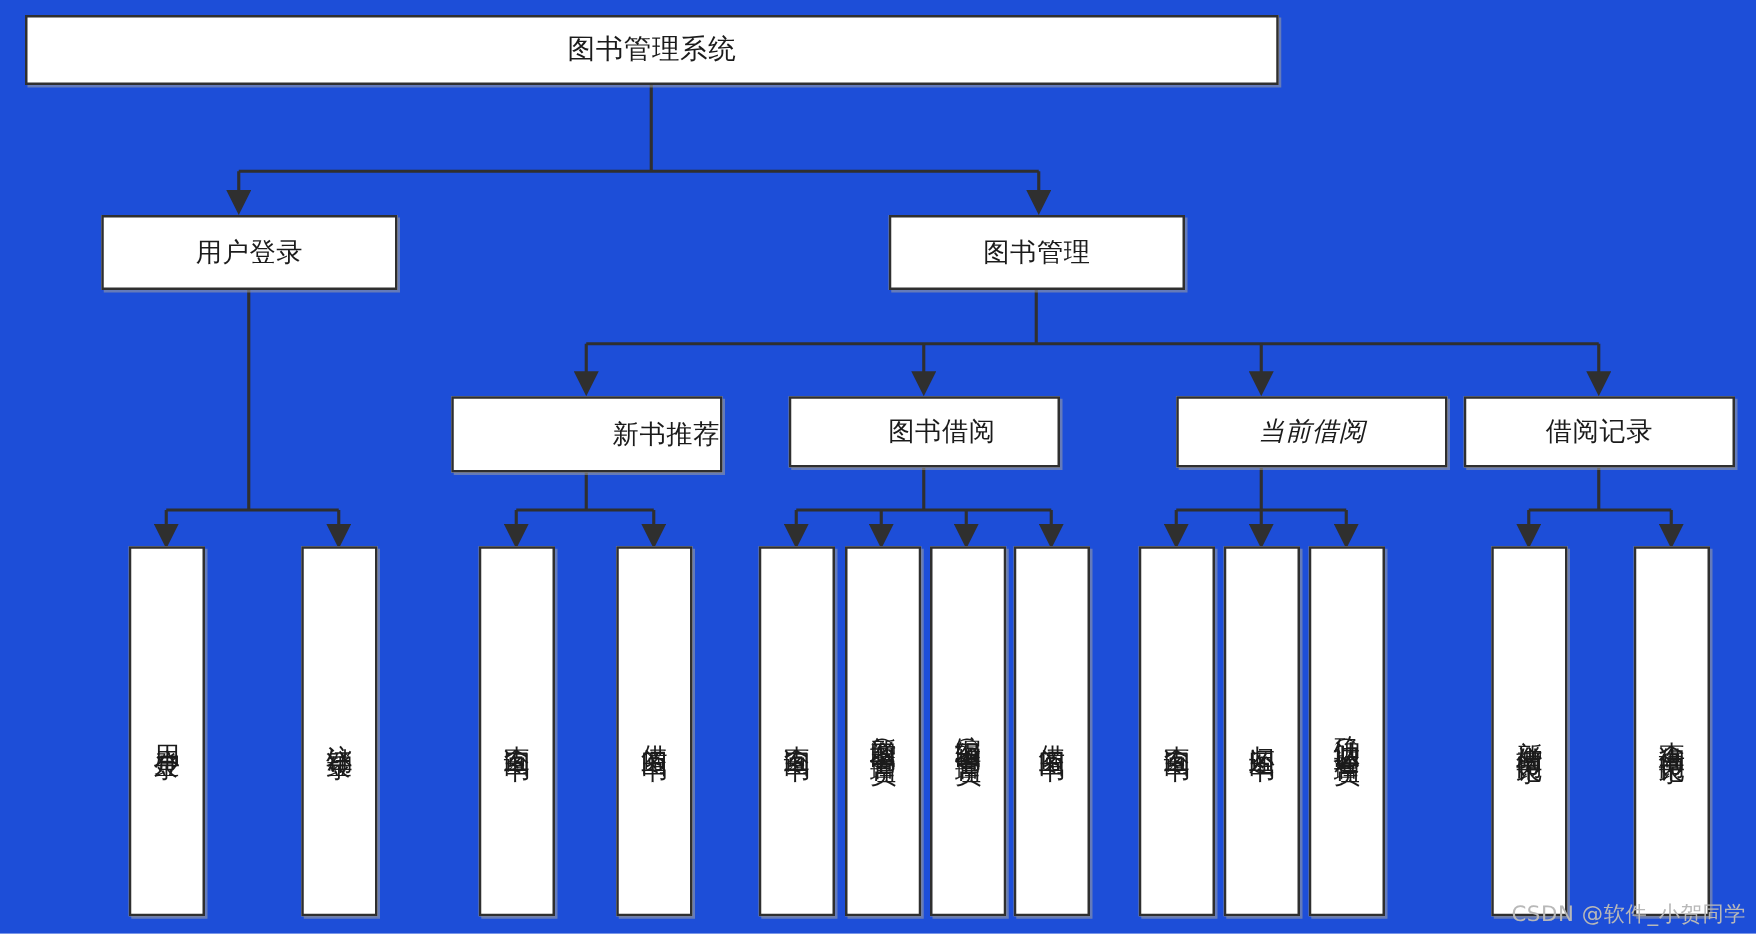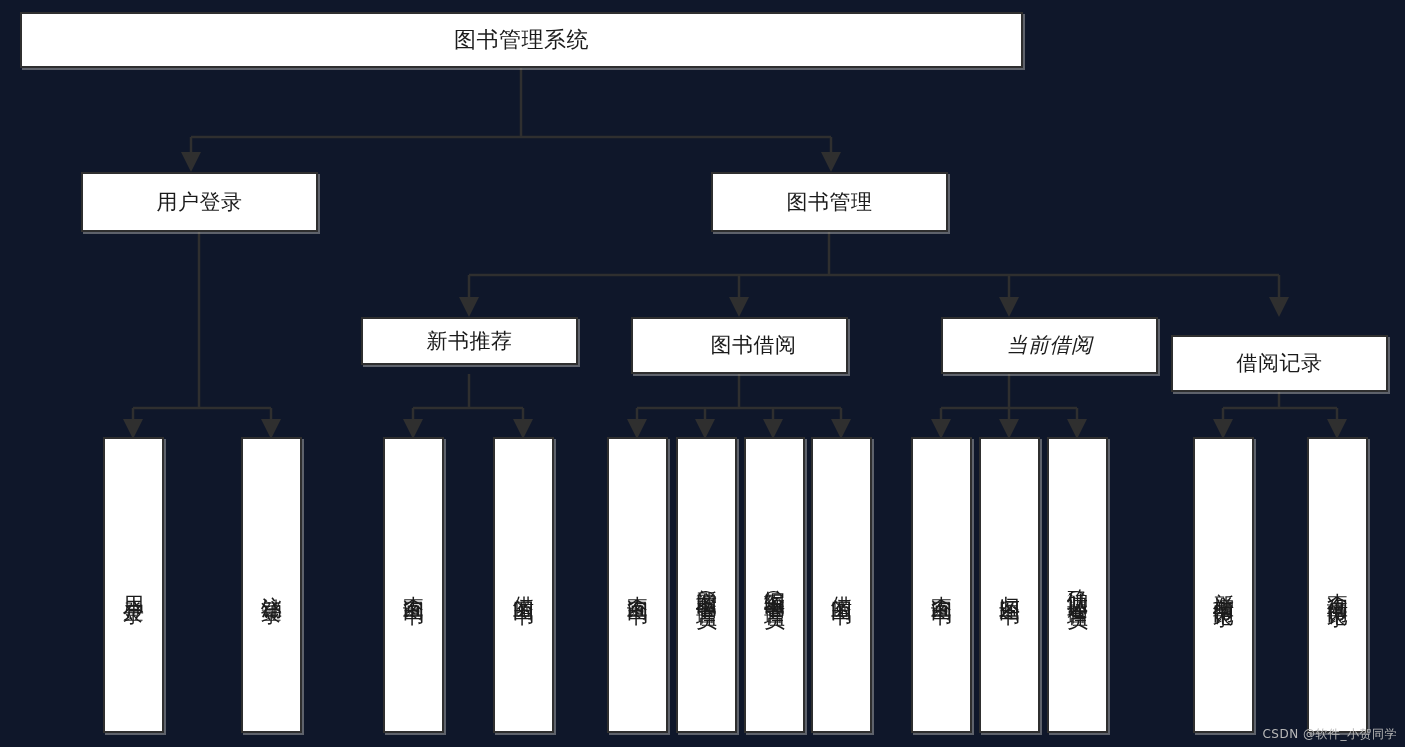--- a/index.html
+++ b/index.html
@@ -8,21 +8,21 @@
     padding: 0;
     background: #ffffff;
   }
   body {
     font-family: "DejaVu Sans", "Liberation Sans", sans-serif;
   }
   #canvas {
     position: relative;
     width: 1405px;
     height: 747px;
-    background: #0f172a;
+    background: #1d4ed8;
     overflow: hidden;
   }
   #connectors {
     position: absolute;
     left: 0;
     top: 0;
     width: 1405px;
     height: 747px;
     pointer-events: none;
   }
@@ -63,21 +63,21 @@
     text-orientation: upright;
     font-size: 21px;
     line-height: 1.05;
     letter-spacing: 3px;
     max-height: 100%;
   }
   #watermark {
     position: absolute;
     right: 8px;
     bottom: 4px;
-    font-size: 12px;
+    font-size: 17px;
     color: #b8b8b8;
     letter-spacing: 0.5px;
     z-index: 5;
     white-space: nowrap;
     user-select: none;
   }
 </style>
 </head>
 <body>
 
@@ -137,30 +137,30 @@
     <span class="label">图书管理系统</span>
   </div>
 
   <div class="node horiz" style="left:81px; top:172px; width:237px; height:60px;">
     <span class="label">用户登录</span>
   </div>
   <div class="node horiz" style="left:711px; top:172px; width:237px; height:60px;justify-content:center;">
     <span class="label">图书管理</span>
   </div>
 
-  <div class="node horiz" style="left:361px; top:317px; width:217px; height:48px;">
+  <div class="node horiz" style="left:361px; top:317px; width:217px; height:61px;justify-content:flex-end;">
     <span class="label">新书推荐</span>
   </div>
   <div class="node horiz" style="left:631px; top:317px; width:217px; height:57px;padding-left:28px;">
     <span class="label">图书借阅</span>
   </div>
   <div class="node horiz" style="left:941px; top:317px; width:217px; height:57px;font-style:italic;">
     <span class="label">当前借阅</span>
   </div>
-  <div class="node horiz" style="left:1171px; top:317px; width:217px; height:57px;margin-top:18px;">
+  <div class="node horiz" style="left:1171px; top:317px; width:217px; height:57px;">
     <span class="label">借阅记录</span>
   </div>
 
   <div class="node vert" style="left:103px; top:437px; width:61px; height:296px;">
     <span class="label">用户登录</span>
   </div>
   <div class="node vert" style="left:241px; top:437px; width:61px; height:296px;">
     <span class="label">注销登录</span>
   </div>
 

